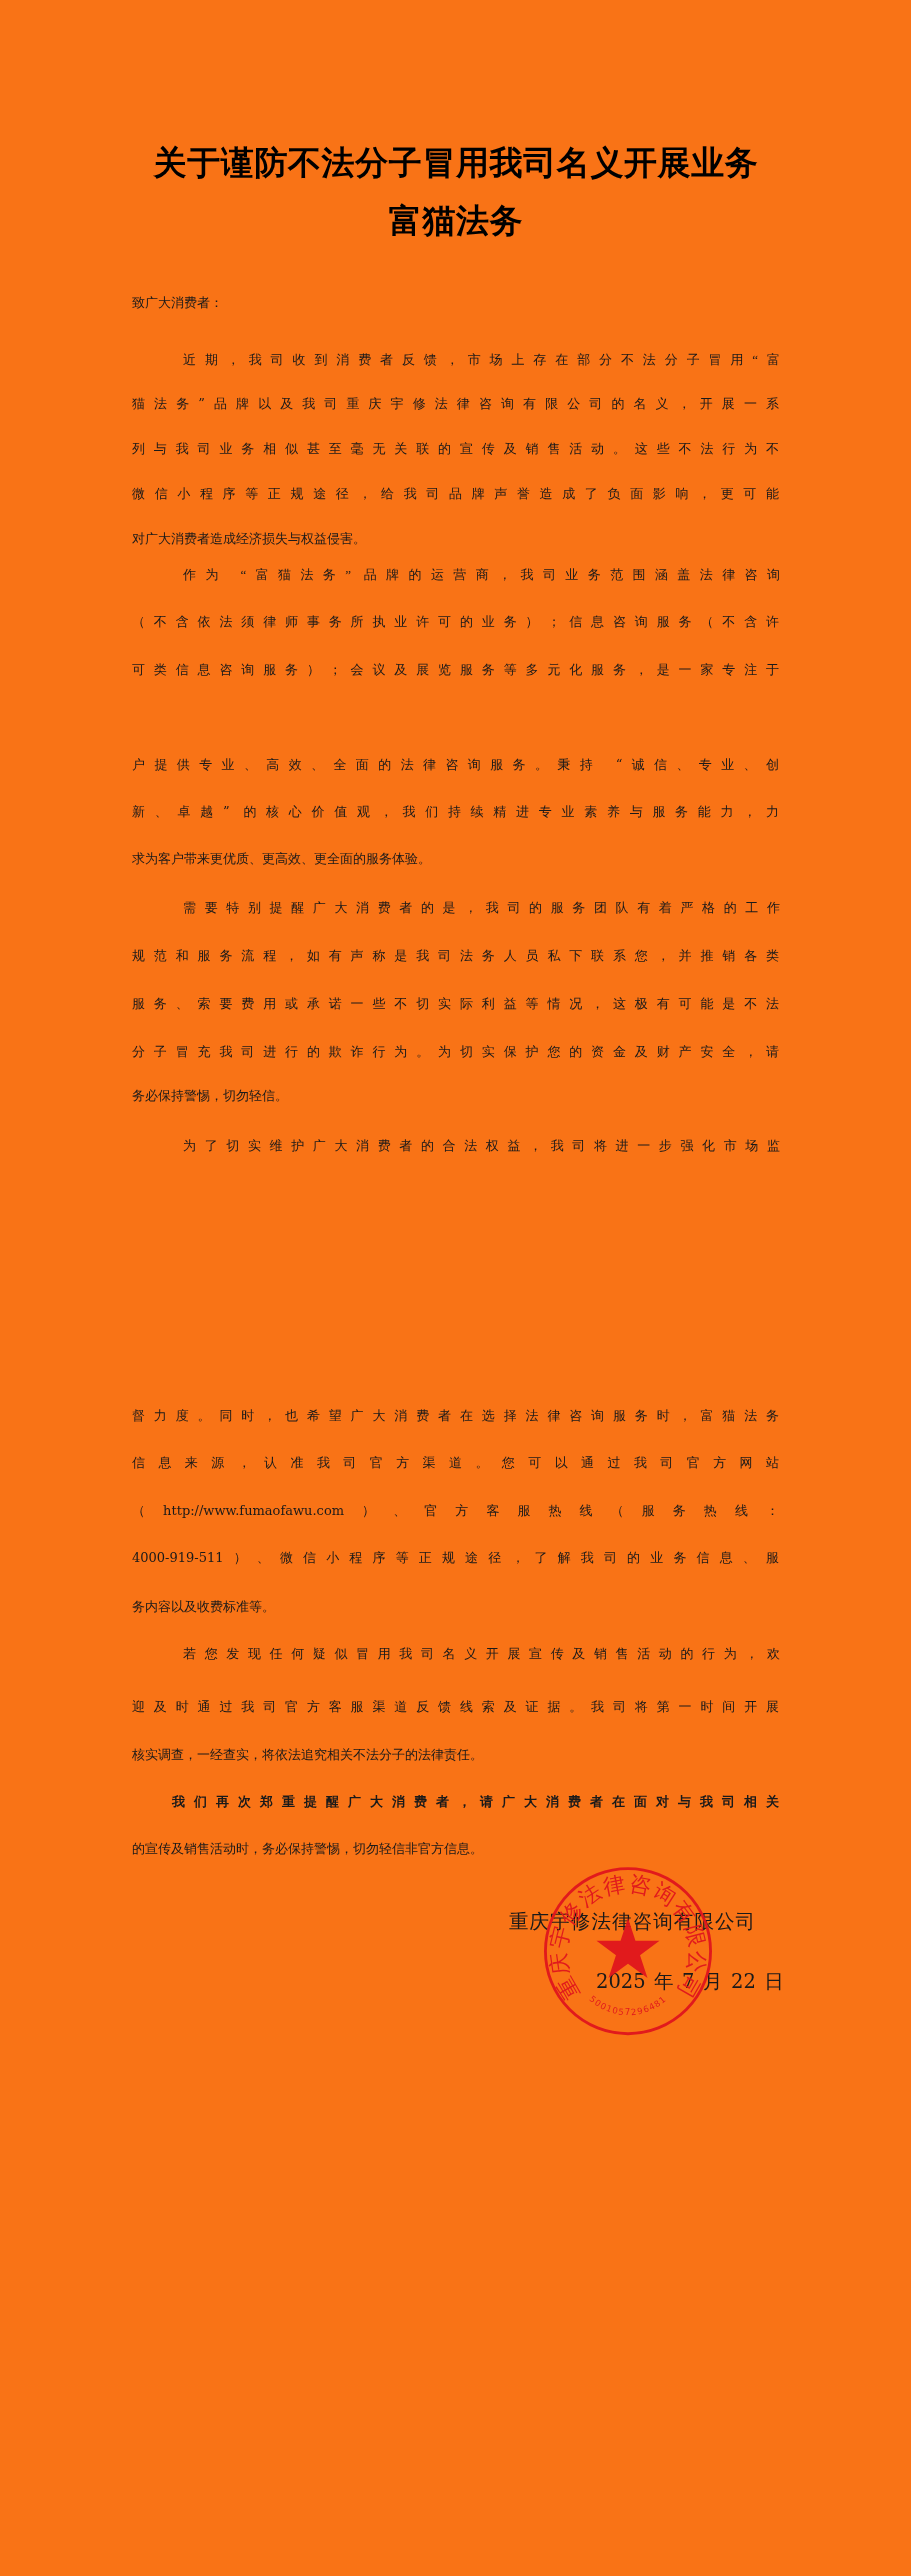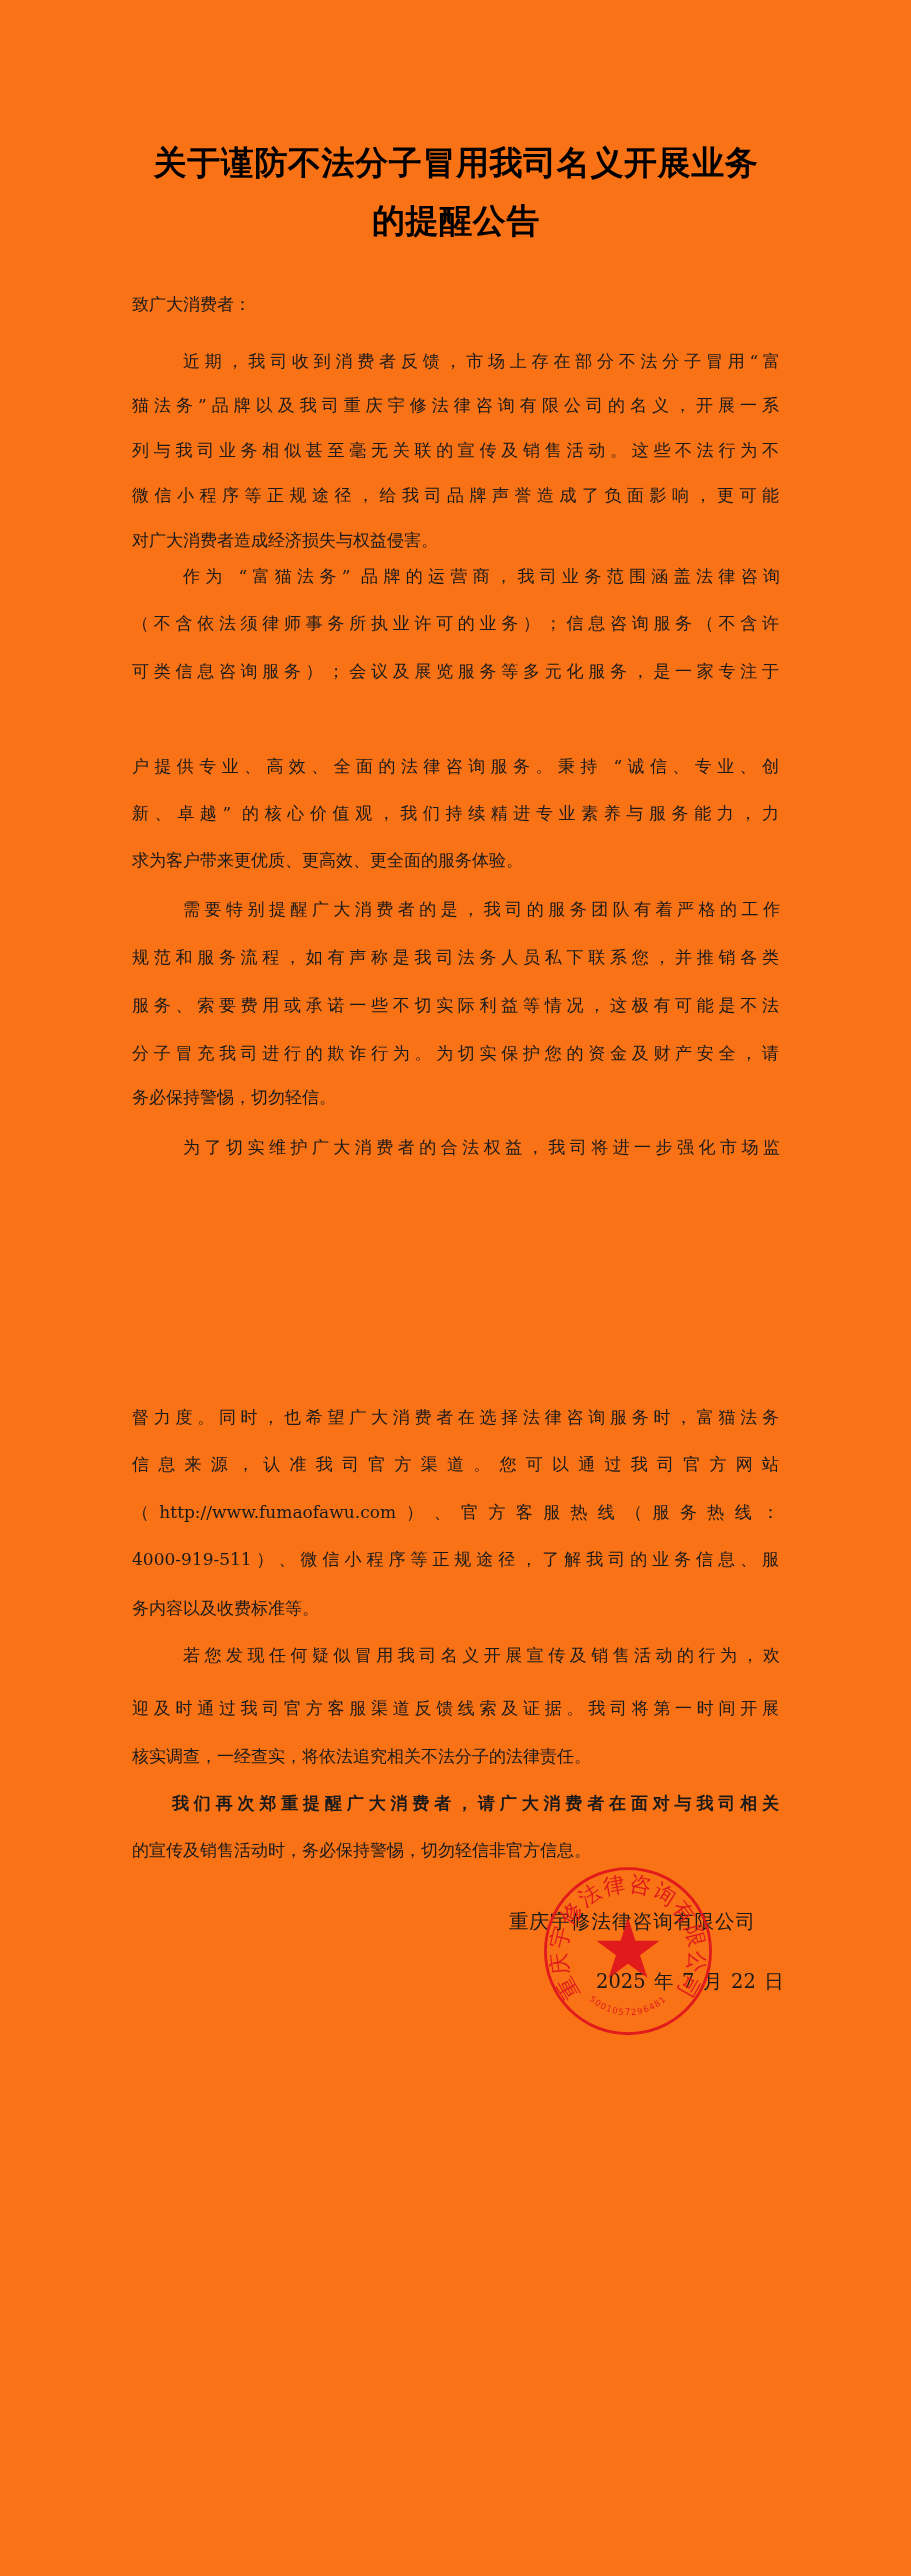--- a/index.html
+++ b/index.html
@@ -4,35 +4,35 @@
 <style>
   html, body { margin: 0; padding: 0; background: #ffffff; }
   body { width: 911px; height: 2576px; position: relative; overflow: hidden;
          font-family: "DejaVu Serif", "Liberation Serif", serif; color: #111; }
   .page { position: absolute; left: 0; top: 0; width: 911px; height: 2576px; background: #f97316; }
   .title { position: absolute; left: 115px; width: 682px; text-align: center;
            font-family: "DejaVu Sans", "Liberation Sans", sans-serif; font-weight: bold;
            font-size: 33px; letter-spacing: 0.6px; color: #000; line-height: 1; }
   .t1 { top: 146px; }
   .t2 { top: 204px; }
-  .line { position: absolute; left: 132px; width: 647px; font-size: 17px; line-height: 1;
+  .line { position: absolute; left: 132px; width: 647px; font-size: 13px; line-height: 1;
           white-space: nowrap; color: #1a1a1a; text-align: justify; text-align-last: justify; }
   .line.last { text-align-last: left; }
-  .line.indent { left: 183px; width: 597px; }
+  .line.indent { left: 183px; width: 597px; font-family: Liberation Serif, serif; }
   .line.indent2 { left: 172px; width: 607px; font-weight: bold; }
   .sign { position: absolute; font-size: 19.5px; color: #1a1a1a; white-space: nowrap; }
   .stamp { position: absolute; left: 542px; top: 1865px; width: 172px; height: 178px; opacity: 0.95; }
 </style>
 </head>
 <body>
 
 <div class="page">
 
   <div class="title t1">关于谨防不法分子冒用我司名义开展业务</div>
-  <div class="title t2">的提醒公告</div>
+  <div class="title t2">富猫法务</div>
 
   <div class="line last" style="top:296px">致广大消费者：</div>
 
   <div class="line indent" style="top:353px">近期，我司收到消费者反馈，市场上存在部分不法分子冒用“富</div>
   <div class="line" style="top:397px">猫法务”品牌以及我司重庆宇修法律咨询有限公司的名义，开展一系</div>
   <div class="line" style="top:442px">列与我司业务相似甚至毫无关联的宣传及销售活动。这些不法行为不</div>
   <div class="line" style="top:487px">微信小程序等正规途径，给我司品牌声誉造成了负面影响，更可能</div>
   <div class="line last" style="top:532px">对广大消费者造成经济损失与权益侵害。</div>
 
   <div class="line indent" style="top:568px">作为 “富猫法务” 品牌的运营商，我司业务范围涵盖法律咨询</div>

